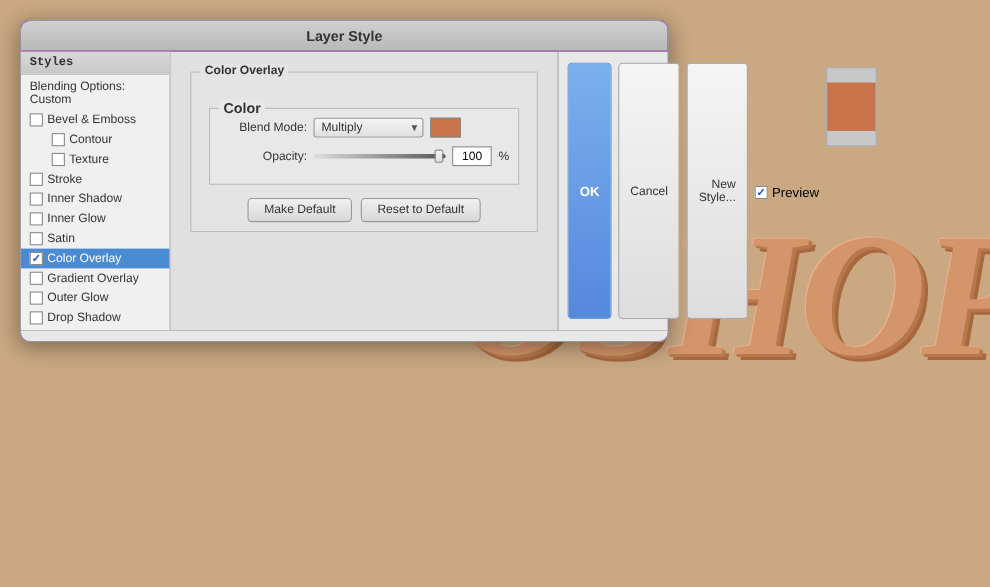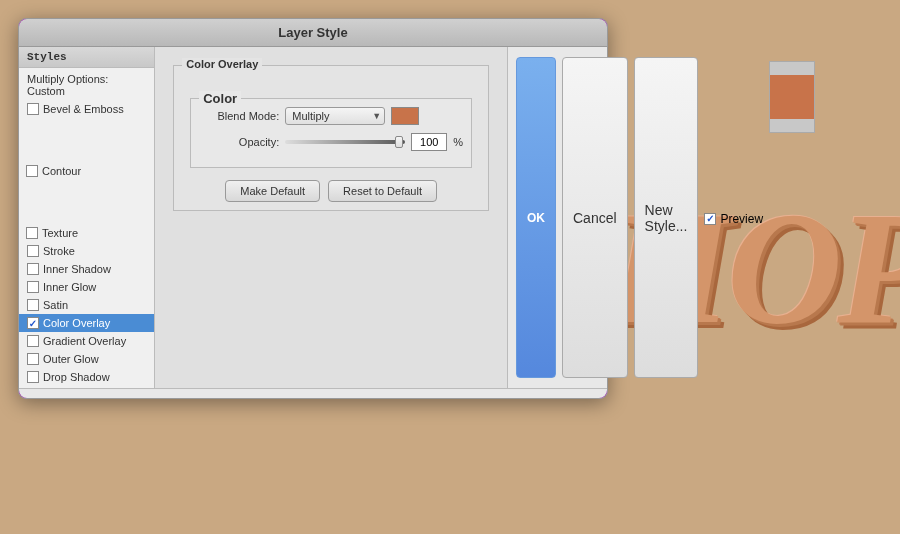--- a/index.html
+++ b/index.html
@@ -102,22 +102,21 @@
       align-items: center;
       gap: 4px;
     }
 
     .styles-list li.selected {
       background: #4a8cd4;
       color: white;
     }
 
     .styles-list li.indent1 {
-      padding-left: 7px;
-      margin-top: 44px;
+      padding-left: 28px;
     }
 
     .checkbox {
       width: 12px;
       height: 12px;
       border: 1px solid #888;
       background: white;
       display: inline-flex;
       align-items: center;
       justify-content: center;
@@ -295,27 +294,27 @@
       border-radius: 4px;
       background: linear-gradient(to bottom, #7ab0ee, #5588dd);
       cursor: pointer;
       color: white;
       font-weight: 600;
       text-align: center;
     }
 
     .btn-action {
       padding: 5px 10px;
-      font-size: 14px;
+      font-size: 11px;
       border: 1px solid #aaa;
       border-radius: 4px;
       background: linear-gradient(to bottom, #f5f5f5, #ddd);
       cursor: pointer;
       color: #333;
-      text-align: left;
+      text-align: right;
     }
 
     .preview-checkbox-row {
       display: flex;
       align-items: center;
       gap: 4px;
       margin-top: 2px;
     }
 
     .preview-box {
@@ -361,21 +360,21 @@
   <div class="dialog-titlebar">
     <span>Layer Style</span>
   </div>
 
   <div class="dialog-body">
 
     <div class="styles-panel">
       <div class="styles-header">Styles</div>
       <ul class="styles-list">
         <li>
-          <span>Multiply Options: Custom</span>
+          <span>Blending Options: Custom</span>
         </li>
         <li>
           <span class="checkbox"></span>
           <span>Bevel &amp; Emboss</span>
         </li>
         <li class="indent1">
           <span class="checkbox"></span>
           <span>Contour</span>
         </li>
         <li class="indent1">

